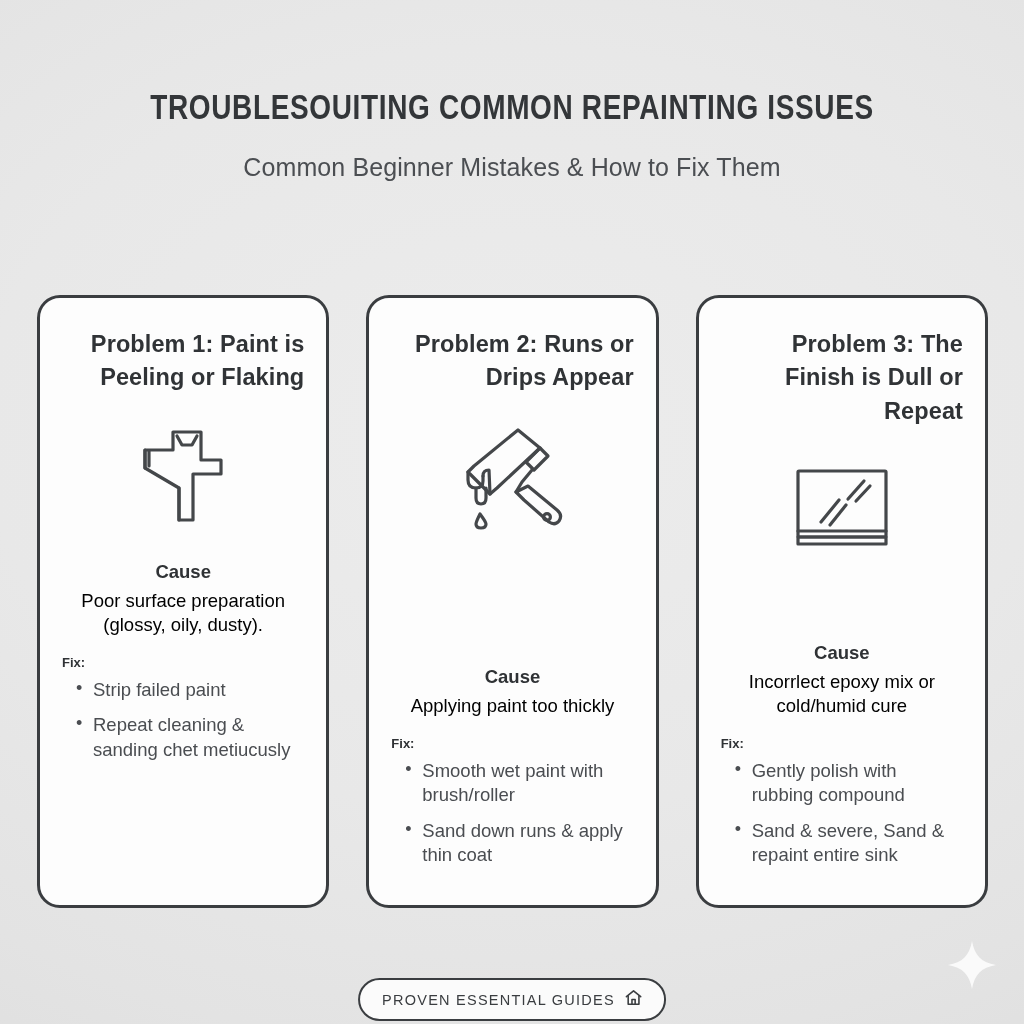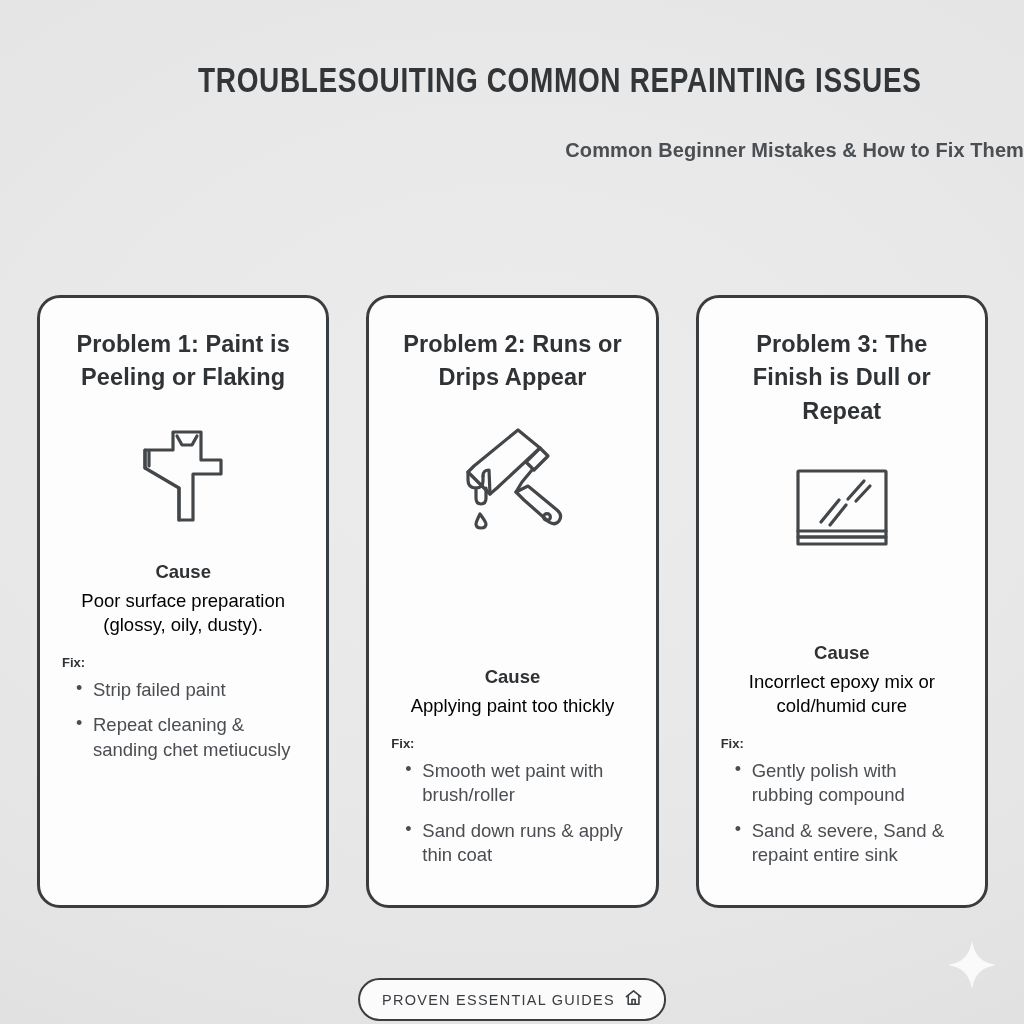--- a/index.html
+++ b/index.html
@@ -7,35 +7,35 @@
   body {
     font-family:"Liberation Sans", sans-serif;
     background:
       radial-gradient(ellipse 1100px 800px at 50% 42%, #ececec 0%, #e8e8e8 48%, #e3e3e3 78%, #dedede 100%);
     color:#35383c;
     position:relative;
     overflow:hidden;
   }
 
   
-  .header { text-align:right; padding-top:62px; }
+  .header { text-align:center; padding-top:89px; }
   .title {
     font-size:35px;
     font-weight:700;
     letter-spacing:0.8px;
     color:#333639;
     transform:scaleX(0.80);
     transform-origin:center;
     white-space:nowrap;
     line-height:1.05;
   }
   .subtitle {
-    margin-top:40px;
-    font-size:20px;
-    font-weight:700;
+    margin-top:27px;
+    font-size:25px;
+    font-weight:400;
     color:#4b4e52;
     letter-spacing:0.1px;
   }
 
   
   .cards {
     position:absolute;
     left:37px;
     top:295px;
     width:951px;
@@ -47,21 +47,21 @@
     flex:1 1 0;
     background:#fdfdfd;
     border:3px solid #3a3d40;
     border-radius:23px;
     padding:30px 22px 20px 22px;
     display:flex;
     flex-direction:column;
     position:relative;
   }
   .card-title {
-    text-align:center;
+    text-align:right;
     font-size:23.5px;
     font-weight:700;
     line-height:1.42;
     color:#303336;
     letter-spacing:0.1px;
   }
 
   .icon-wrap {
     height:150px;
     display:flex;

